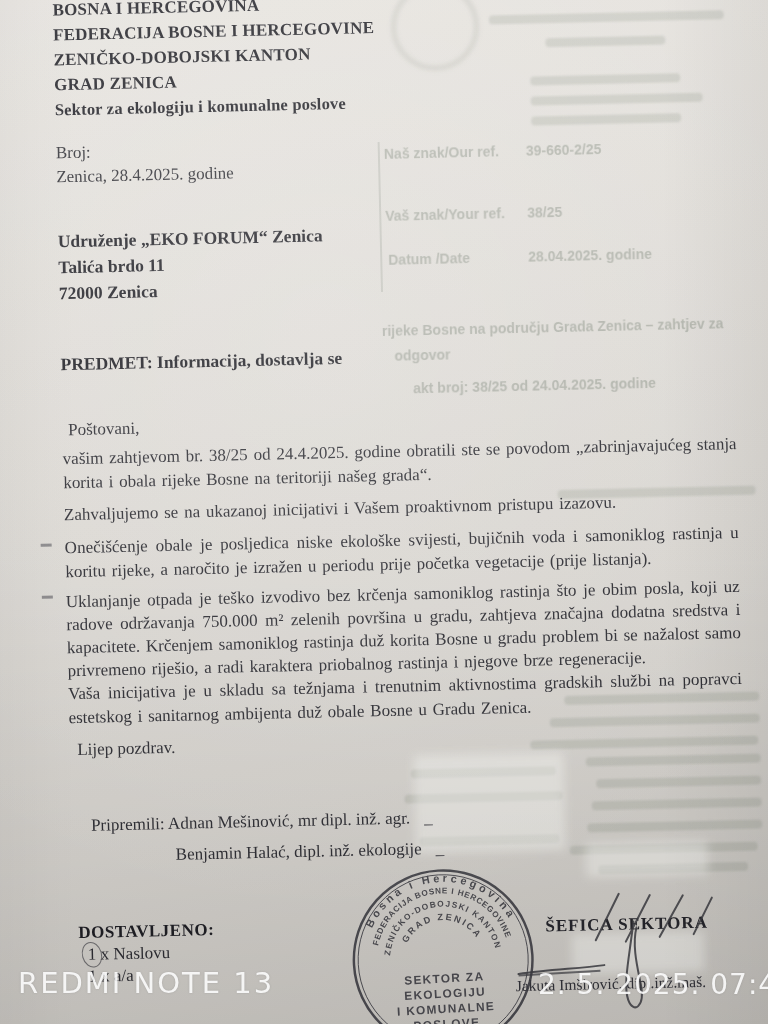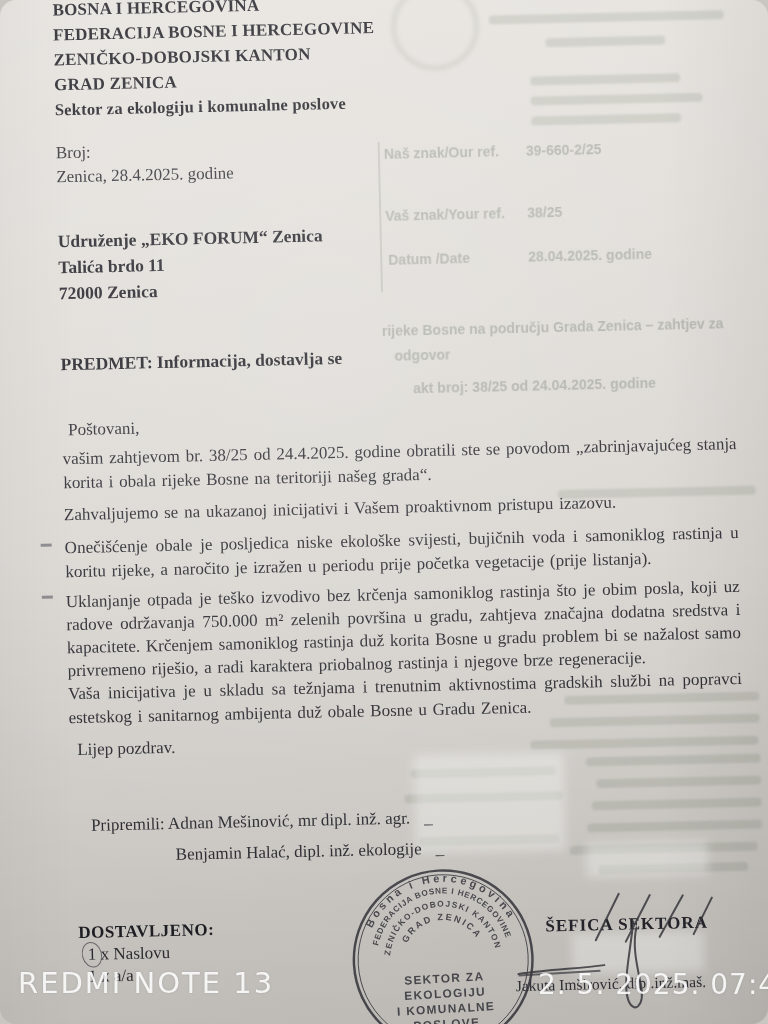--- a/index.html
+++ b/index.html
@@ -1,18 +1,18 @@
 <!DOCTYPE html>
 <html><head>
 <meta charset="utf-8">
 <style>
   html,body{margin:0;padding:0;background:#c9c6c1;}
   .photo{position:relative;width:768px;height:1024px;overflow:hidden;
     background:linear-gradient(165deg,#e6e3de 0%,#dfdcd7 40%,#d8d5d0 72%,#ccc9c4 100%);
-    font-family:"Liberation Serif",serif;color:#2e2e34;border-radius:16px;}
+    font-family:"Liberation Serif",serif;color:#2e2e34;}
   .paper{position:absolute;inset:0;transform:rotate(-1.3deg);transform-origin:50% 50%;}
   
   .lh-line{position:absolute;left:64px;font-weight:bold;font-size:17px;color:#1f1f25;white-space:nowrap;letter-spacing:.2px;}
   
   .ref-line,.sal{position:absolute;left:64px;font-size:17px;white-space:nowrap;}
   .rcpt{position:absolute;left:64px;font-weight:bold;font-size:17.5px;white-space:nowrap;color:#222228;}
   .subject{position:absolute;left:64px;font-weight:bold;font-size:17.5px;color:#1f1f25;white-space:nowrap;}
   .para{position:absolute;left:64px;width:674px;margin:0;text-align:justify;font-size:17px;line-height:23.5px;word-spacing:1.5px;}
   .closing{position:absolute;left:72px;font-size:17px;}
   .prep{position:absolute;font-size:17px;white-space:nowrap;}

